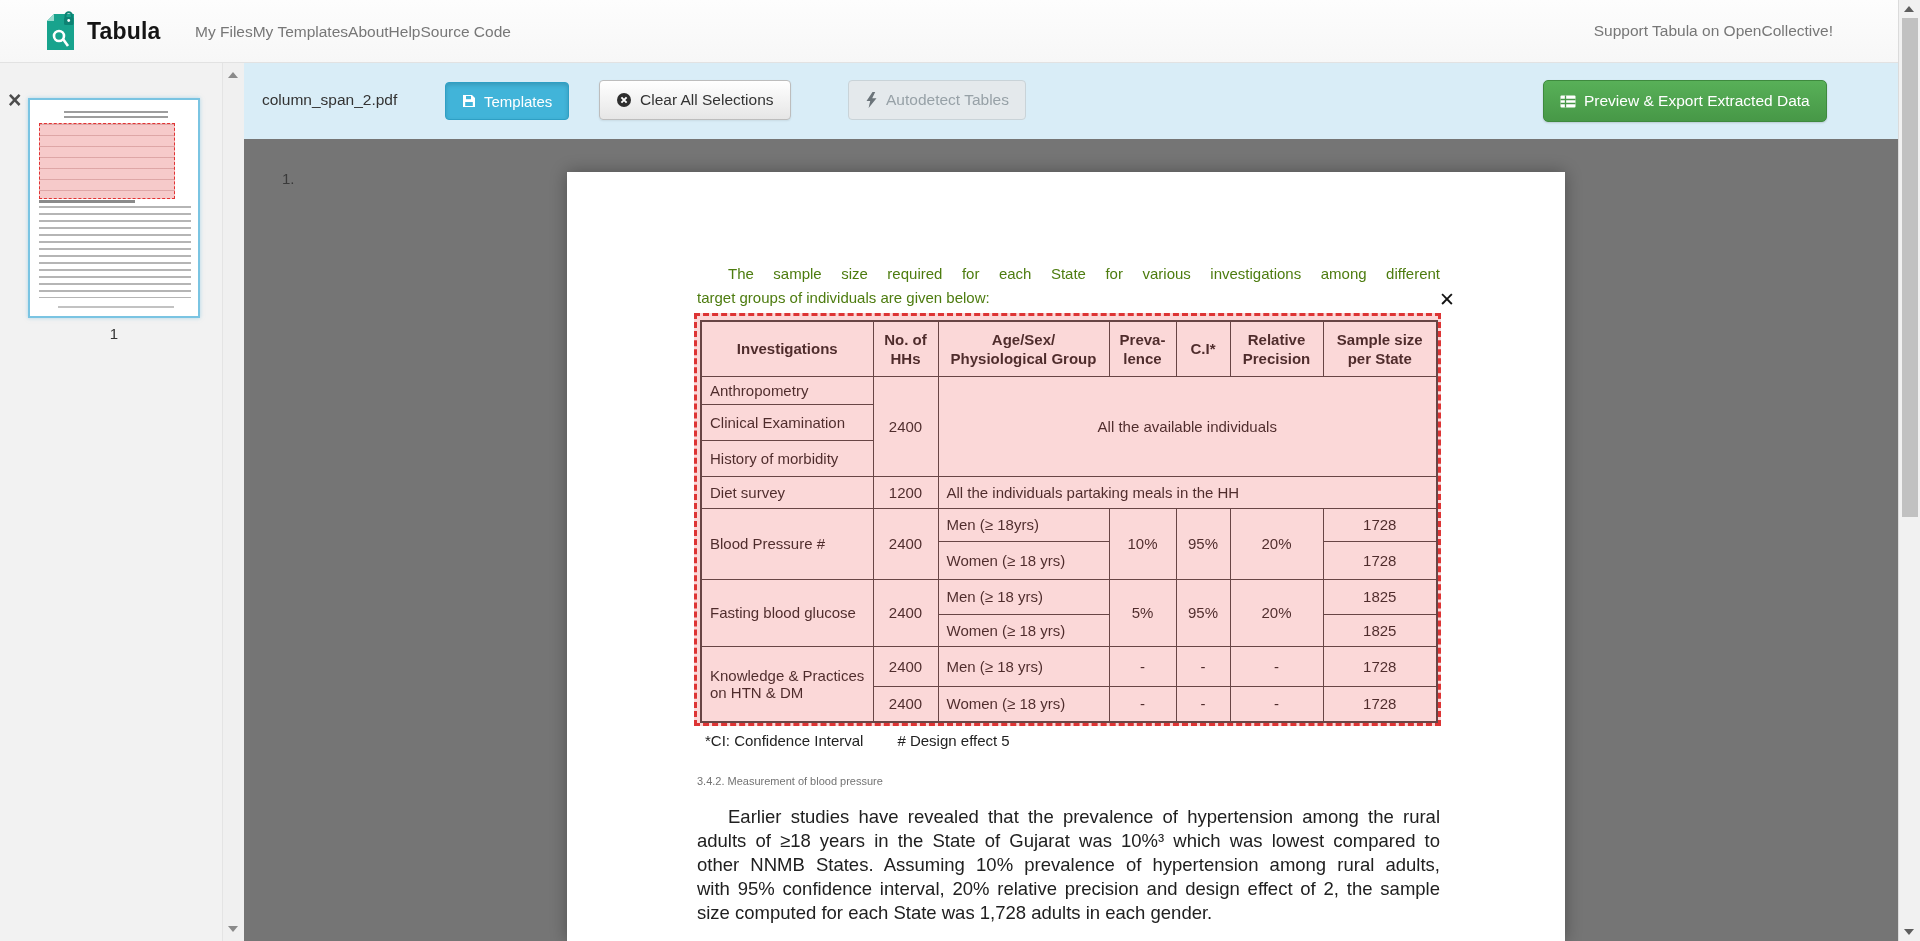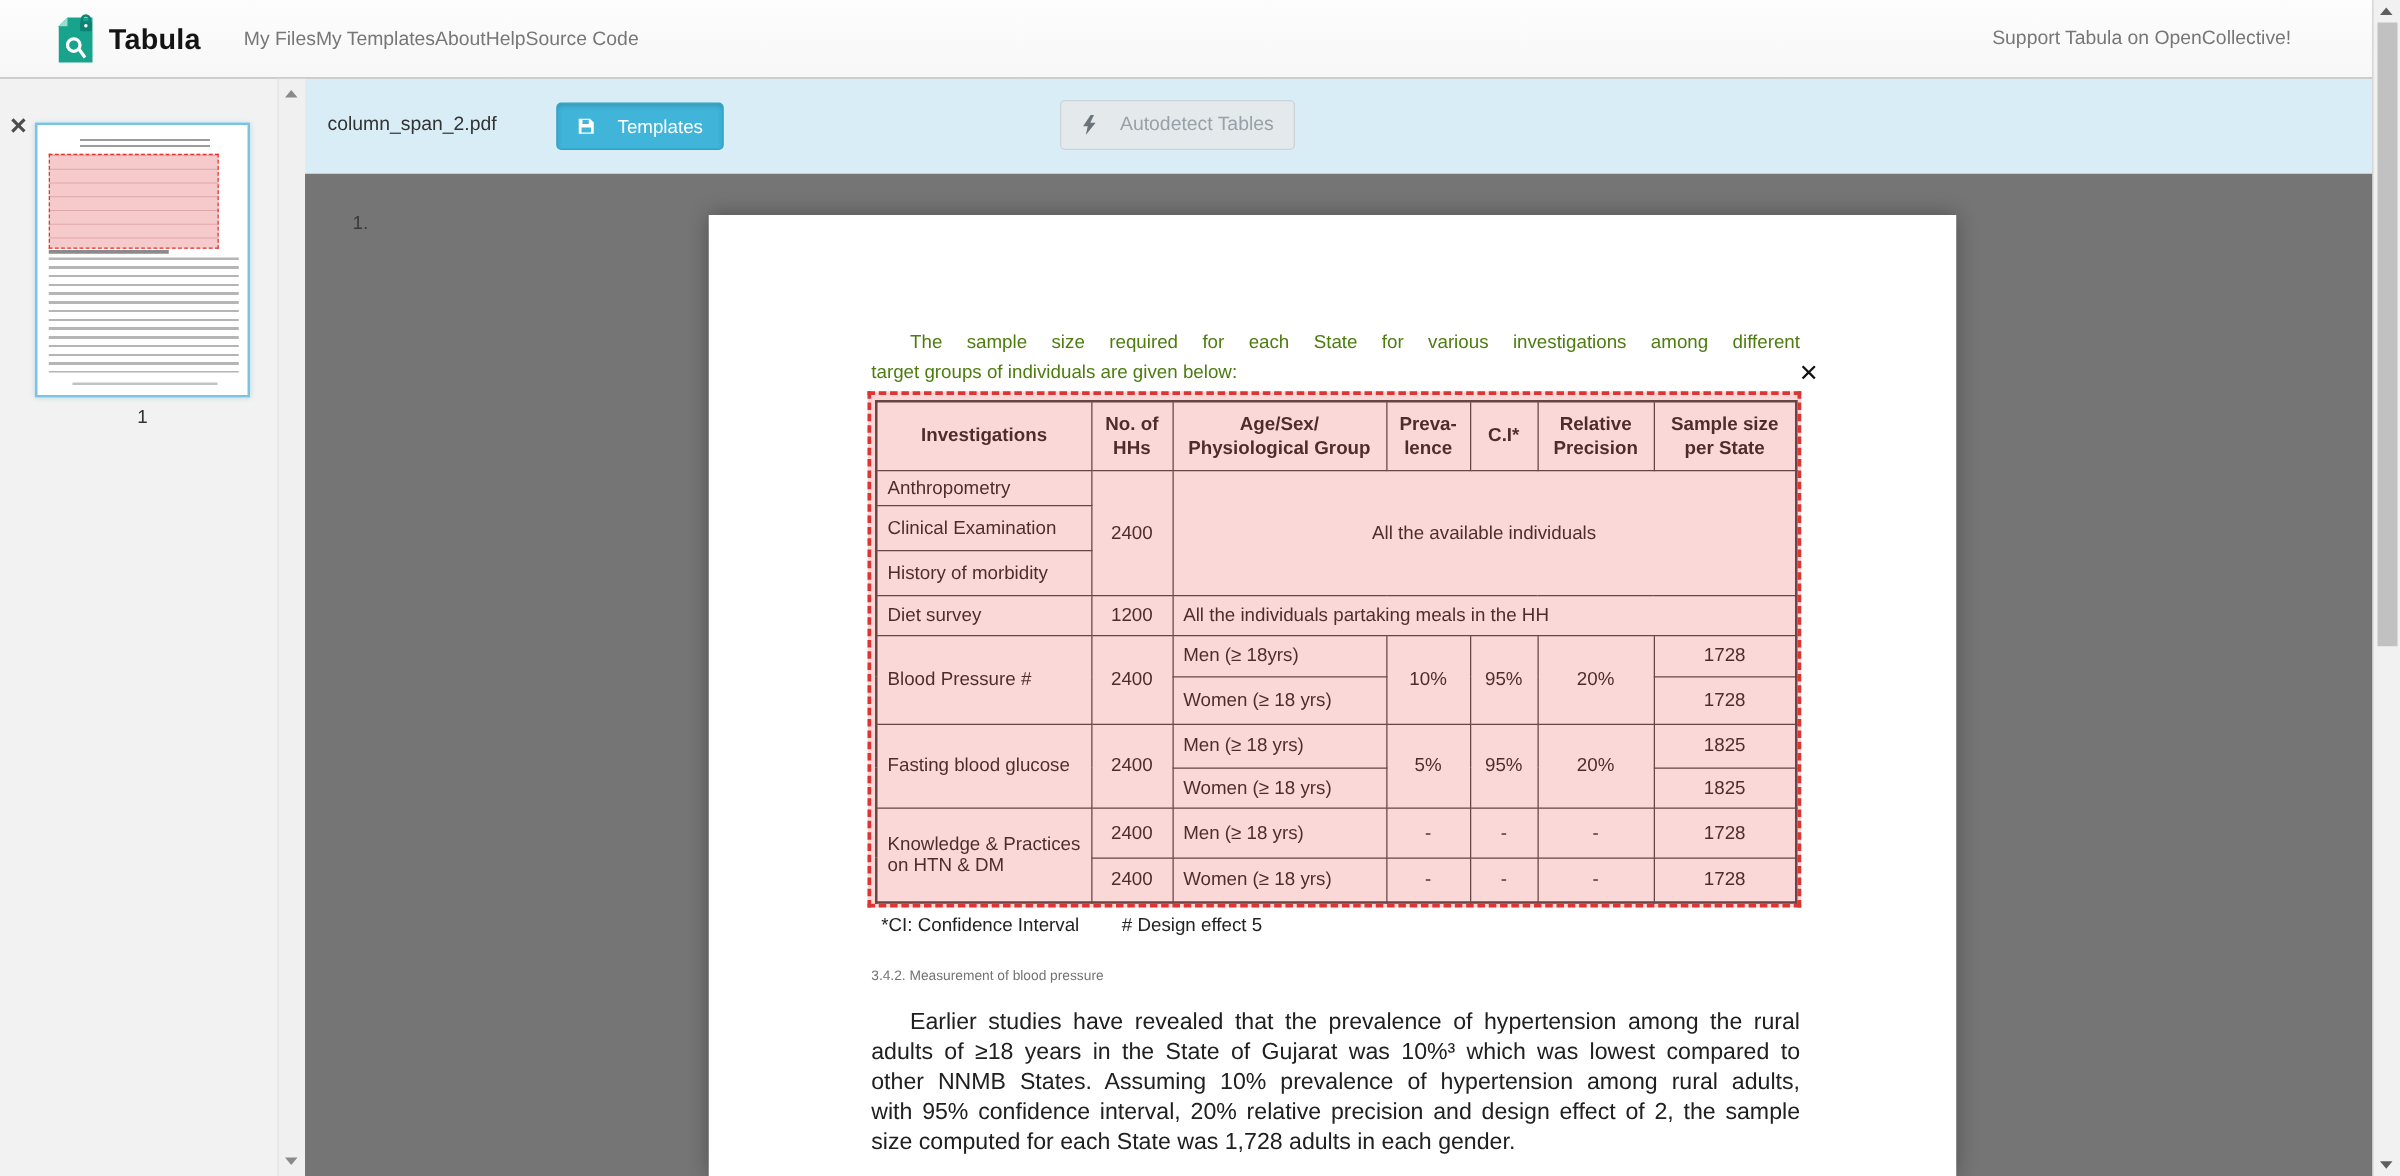--- a/index.html
+++ b/index.html
@@ -12,21 +12,21 @@
             background:linear-gradient(#fdfdfd,#f7f7f7); border-bottom:1px solid #e2e2e2; z-index:30; }
   .brand { position:absolute; left:44px; top:11px; display:flex; align-items:center; gap:10px; cursor:pointer; }
   .brand-text { font-size:23px; font-weight:bold; color:#141414; letter-spacing:.2px; }
   .nav-links { position:absolute; left:195px; top:0; height:63px; display:flex; align-items:center; }
   .nav-link { color:#777; font-size:15.5px; cursor:pointer; text-decoration:none; white-space:nowrap; }
   .support-link { position:absolute; right:65px; top:22px; color:#777; font-size:15.5px; cursor:pointer; }
 
   
   .toolbar { position:absolute; left:244px; top:63px; width:1654px; height:76px; background:#d9edf7; z-index:20; }
   .filename { position:absolute; left:18px; top:28px; font-size:15.5px; color:#333; }
-  .btn { position:absolute; display:inline-flex; align-items:center; gap:18px; padding:0 16px;
+  .btn { position:absolute; display:inline-flex; align-items:center; gap:8px; padding:0 16px;
          border-radius:4px; font-size:15px; border:1px solid transparent; cursor:pointer; white-space:nowrap; }
   .btn-templates { left:201px; top:19px; height:38px; background:#41b4d9; border-color:#2e9fc5; color:#fff;
                    box-shadow:inset 0 2px 4px rgba(0,0,0,.15); }
   .btn-clear { left:355px; top:17px; height:40px; background:linear-gradient(#ffffff,#e6e6e6);
                border-color:#bdbdbd; color:#333; box-shadow:0 1px 2px rgba(0,0,0,.08); font-size:15.5px; }
   .btn-autodetect { left:590px; top:17px; height:40px; background:#e4e9ec; border-color:#c9d3d8;
                     color:#97a1a7; cursor:default; font-size:15.5px;margin-left:14px; }
   .btn-export { left:1299px; top:17px; height:42px; background:linear-gradient(#58b058,#479847);
                 border-color:#3e8a3e; color:#fff; font-size:15.5px; border-radius:5px;
                 box-shadow:0 1px 2px rgba(0,0,0,.15); }
@@ -122,25 +122,39 @@
   <div class="toolbar">
     <span class="filename">column_span_2.pdf</span>
     <button class="btn btn-templates">
       <svg width="14" height="14" viewBox="0 0 14 14">
         <path fill="#ffffff" d="M1 1 h9 l3 3 v9 H1 Z"></path>
         <rect x="3.2" y="8" width="7.6" height="4" fill="#41b4d9"></rect>
         <rect x="4" y="2" width="5" height="3.2" fill="#41b4d9"></rect>
       </svg>
       <span>Templates</span>
     </button>
+    <button class="btn btn-clear">
+      <svg width="16" height="16" viewBox="0 0 16 16">
+        <circle cx="8" cy="8" r="7" fill="#2e2e2e"></circle>
+        <path d="M5.4 5.4 L10.6 10.6 M10.6 5.4 L5.4 10.6" stroke="#ffffff" stroke-width="1.9"></path>
+      </svg>
+      <span>Clear All Selections</span>
+    </button>
     <button class="btn btn-autodetect">
       <svg width="13" height="16" viewBox="0 0 13 16">
         <polygon points="7.5,0 1.5,9 5.2,9 3.6,16 11.5,6.2 7.2,6.2 10.2,0" fill="#6b747a"></polygon>
       </svg>
       <span>Autodetect Tables</span>
+    </button>
+    <button class="btn btn-export">
+      <svg width="16" height="13" viewBox="0 0 16 13">
+        <rect x="0.5" y="0.5" width="15" height="12" rx="1" fill="#ffffff"></rect>
+        <path d="M0.5 4.5 H15.5 M0.5 8.5 H15.5 M5.5 0.5 V12.5" stroke="#479847" stroke-width="1.3"></path>
+      </svg>
+      <span>Preview &amp; Export Extracted Data</span>
     </button>
   </div>
 
   <aside class="sidebar">
     <span class="thumb-close">×</span>
     <div class="thumb">
       <div class="mini-intro"></div>
       <div class="mini-sel"></div>
       <div class="mini-head1"></div>
       <div class="mini-body"></div>

